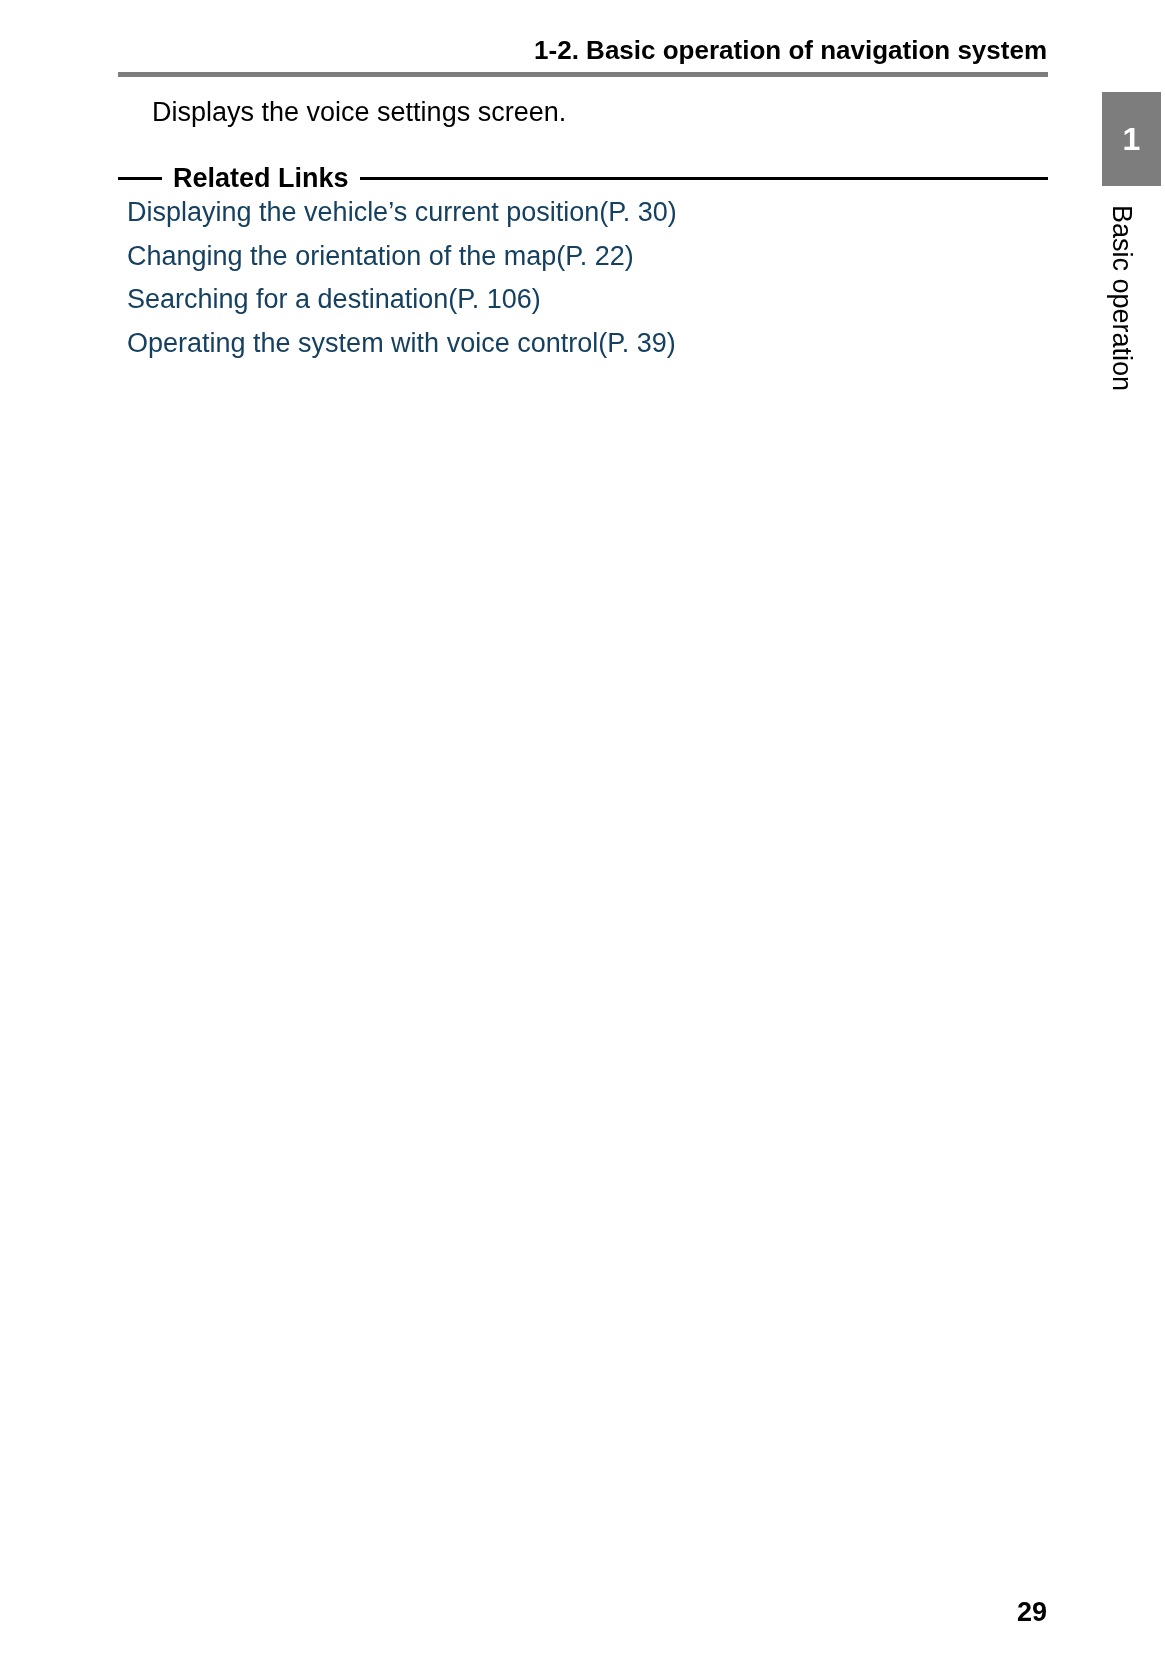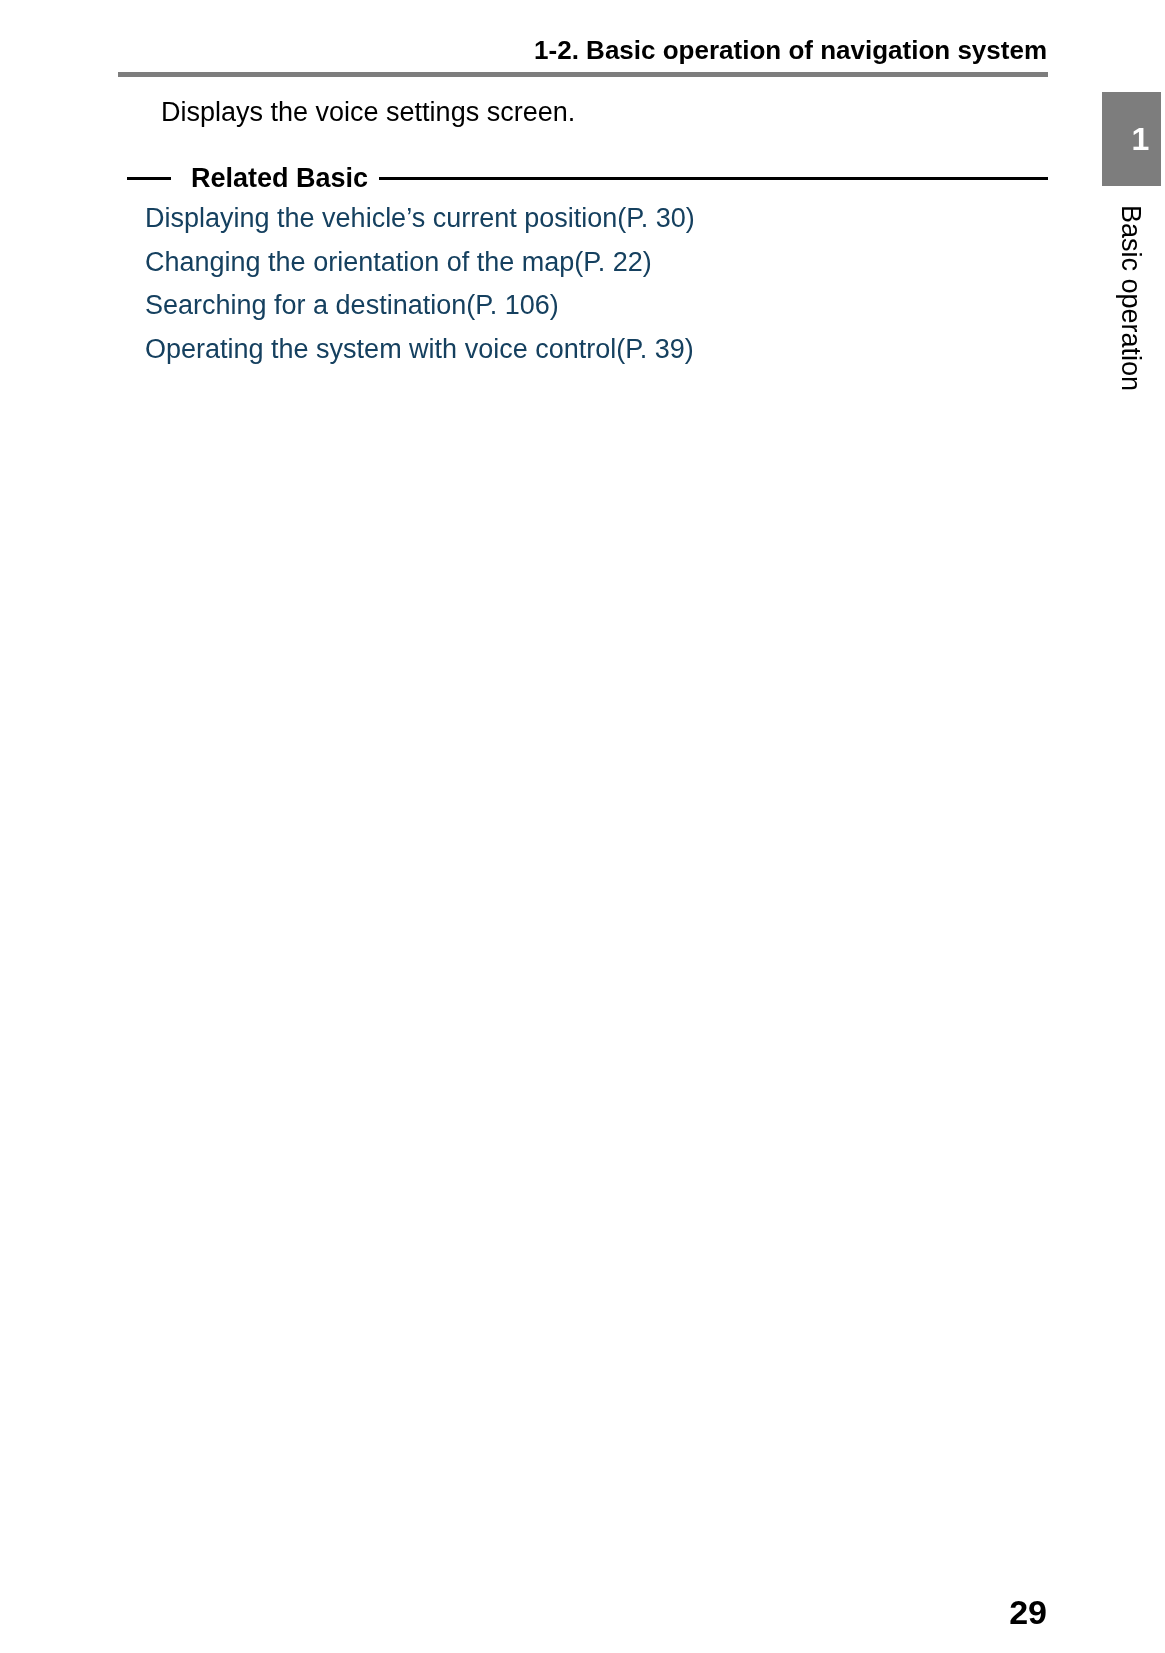--- a/index.html
+++ b/index.html
@@ -2,21 +2,21 @@
 <html style="--link-text: #15405f; --header-rule: #7d7d7d; --tab-background: #7d7d7d; --tab-number: #ffffff; --body-text: #000000;"><head>
 <meta charset="utf-8">
 <style>
   :root{
     --link-text:#15405f;
     --header-rule:#7d7d7d;
     --tab-background:#7d7d7d;
     --tab-number:#ffffff;
     --body-text:#000000;
   }
-  *{box-sizing:border-box;padding-left:9px;}
+  *{box-sizing:border-box;}
   html,body{margin:0;padding:0;}
   body{
     width:1165px;height:1653px;
     background:#ffffff;
     font-family:"Liberation Sans","DejaVu Sans",sans-serif;
     color:var(--body-text);
     position:relative;
     overflow:hidden;
   }
   .page{position:absolute;inset:0;}
@@ -68,21 +68,21 @@
   }
 
   .links{
     position:absolute;
     left:127px;top:197px;
     margin:0;padding:0;
     list-style:none;
   }
   .links li{
     height:43.5px;
-    display:flex;align-items:center;
+    display:flex;align-items:flex-start;
   }
   .links a{
     font-size:27px;
     color:var(--link-text);
     text-decoration:none;
     cursor:pointer;
     white-space:nowrap;
   }
 
   .side-tab{
@@ -104,38 +104,38 @@
     writing-mode:vertical-rl;
     font-size:27px;
     line-height:31px;
     white-space:nowrap;
     color:var(--body-text);
   }
 
   .page-number{
     position:absolute;
     right:118px;top:1592px;
-    font-size:34px;font-weight:bold;
+    font-size:27px;font-weight:bold;
     line-height:40px;
     color:var(--body-text);
   }
 </style>
 </head>
 <body>
 
 <div class="page">
 
   <div class="header-title">1-2. Basic operation of navigation system</div>
   <div class="header-rule"></div>
 
   <p class="intro">Displays the voice settings screen.</p>
 
   <div class="related-heading">
     <span class="dash"></span>
-    <span class="heading-text">Related Basic</span>
+    <span class="heading-text">Related Links</span>
     <span class="line"></span>
   </div>
 
   <ul class="links">
     <li>
       <a>Displaying the vehicle’s current position(P. 30)</a>
     </li>
     <li>
       <a>Changing the orientation of the map(P. 22)</a>
     </li>

